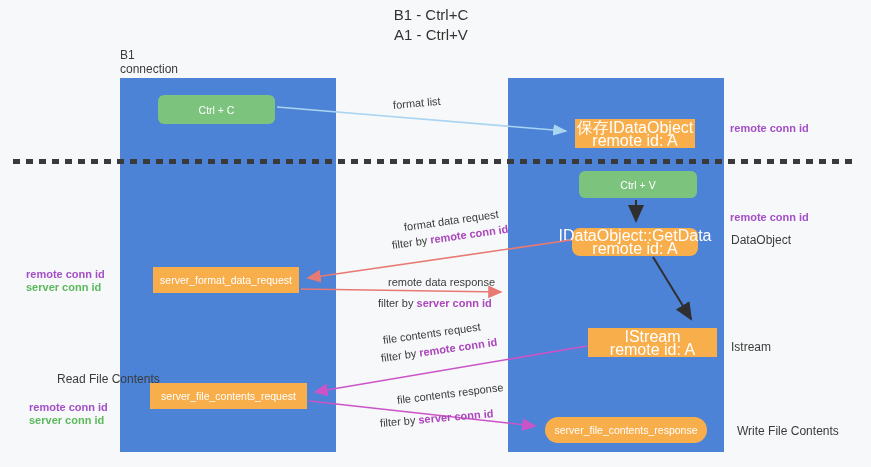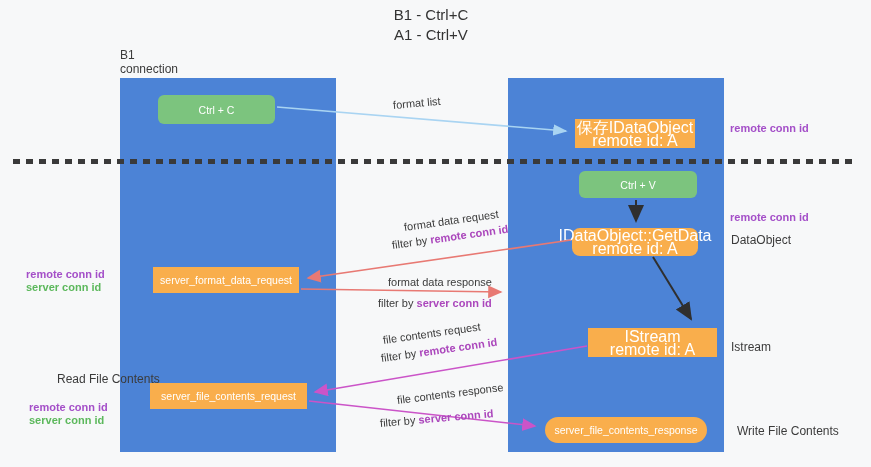--- a/index.html
+++ b/index.html
@@ -123,21 +123,21 @@
     <line x1="309" y1="401" x2="535" y2="426" stroke="#cb54c8" stroke-width="1.6" marker-end="url(#ah-magenta)"></line>
   </svg>
 
   <div class="abs flow-label" style="left:393px;top:99px;transform:rotate(-5deg);">format list</div>
 
   <div class="abs flow-label" style="left:404px;top:221px;transform:rotate(-8deg);">format data request</div>
   <div class="abs flow-label" style="left:392px;top:239px;transform:rotate(-8deg);">
     <span>filter by </span><span class="key">remote conn id</span>
   </div>
 
-  <div class="abs flow-label" style="left:388px;top:276px;">format data response</div>
+  <div class="abs flow-label" style="left:388px;top:276px;">remote data response</div>
   <div class="abs flow-label" style="left:378px;top:297px;">
     <span>filter by </span><span class="key">server conn id</span>
   </div>
 
   <div class="abs flow-label" style="left:383px;top:334px;transform:rotate(-8deg);">file contents request</div>
   <div class="abs flow-label" style="left:381px;top:352px;transform:rotate(-8deg);">
     <span>filter by </span><span class="key">remote conn id</span>
   </div>
 
   <div class="abs flow-label" style="left:397px;top:394px;transform:rotate(-7deg);">file contents response</div>

